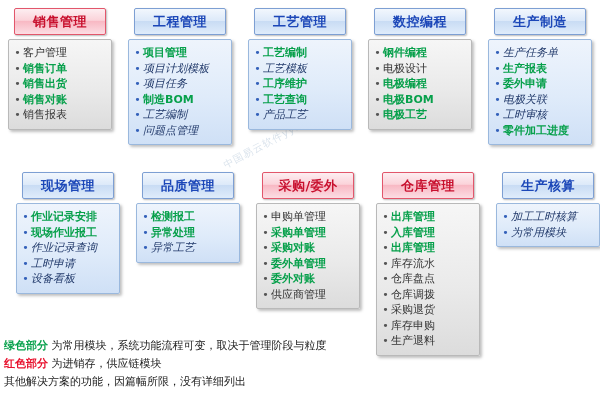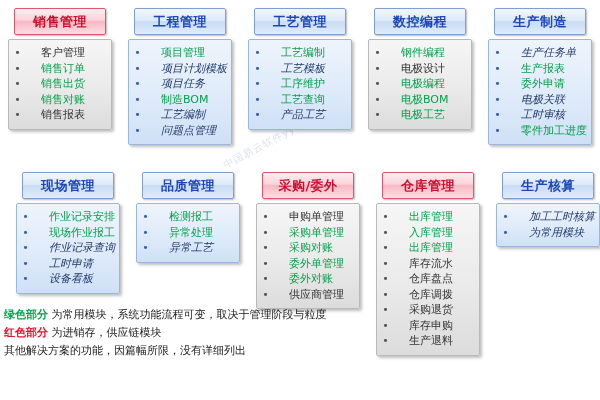--- a/index.html
+++ b/index.html
@@ -105,34 +105,34 @@
     line-height:15.5px;
     white-space:nowrap;
   }
   ul.items li .bul{
     flex:0 0 auto;
     width:11px;
     text-align:center;
     font-size:11px;
     line-height:15.5px;
   }
-  ul.items li .txt{flex:0 0 auto;margin-left:18px;}
+  ul.items li .txt{flex:0 0 auto;}
 
   
   .body.blue li .bul{color:#3461ba;}
   .body.gray li .bul{color:#555555;}
-  .t-green{color:#07a04b;font-weight:normal;}
+  .t-green{color:#07a04b;font-weight:bold;}
   .body.blue .t-plain{color:#223a6b;font-style:italic;}
   .body.gray .t-plain{color:#333333;}
 
   
   .legend{
     position:absolute;
     left:4px;
-    top:306px;
+    top:337px;
     width:400px;
     font-size:11px;
     line-height:18px;
     color:#1b1b1b;
   }
   .legend .ln{white-space:nowrap;}
   .sw-green{color:#09a24d;font-weight:bold;}
   .sw-red{color:#e8112d;font-weight:bold;}
 </style>
 </head>

